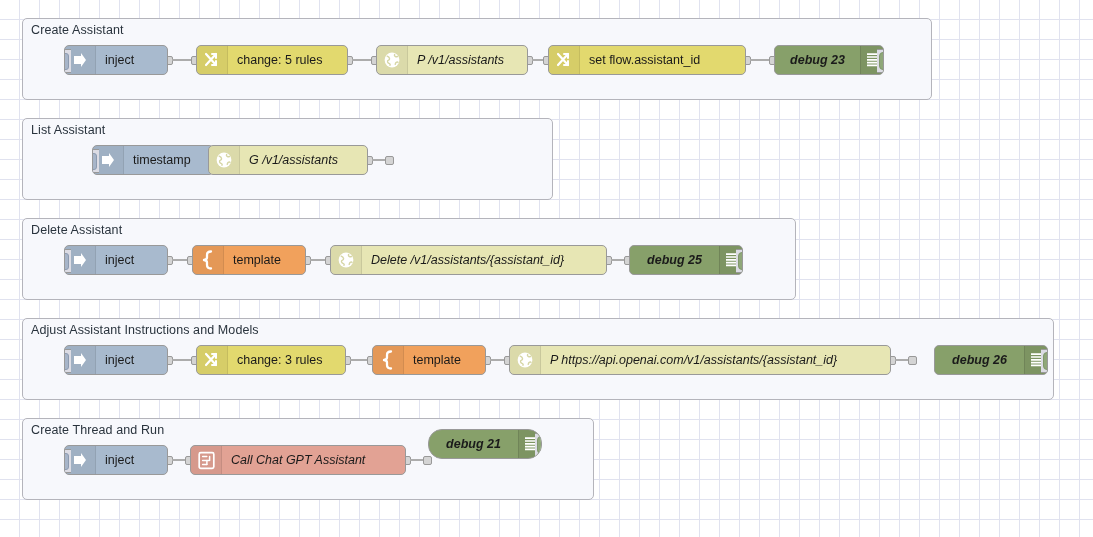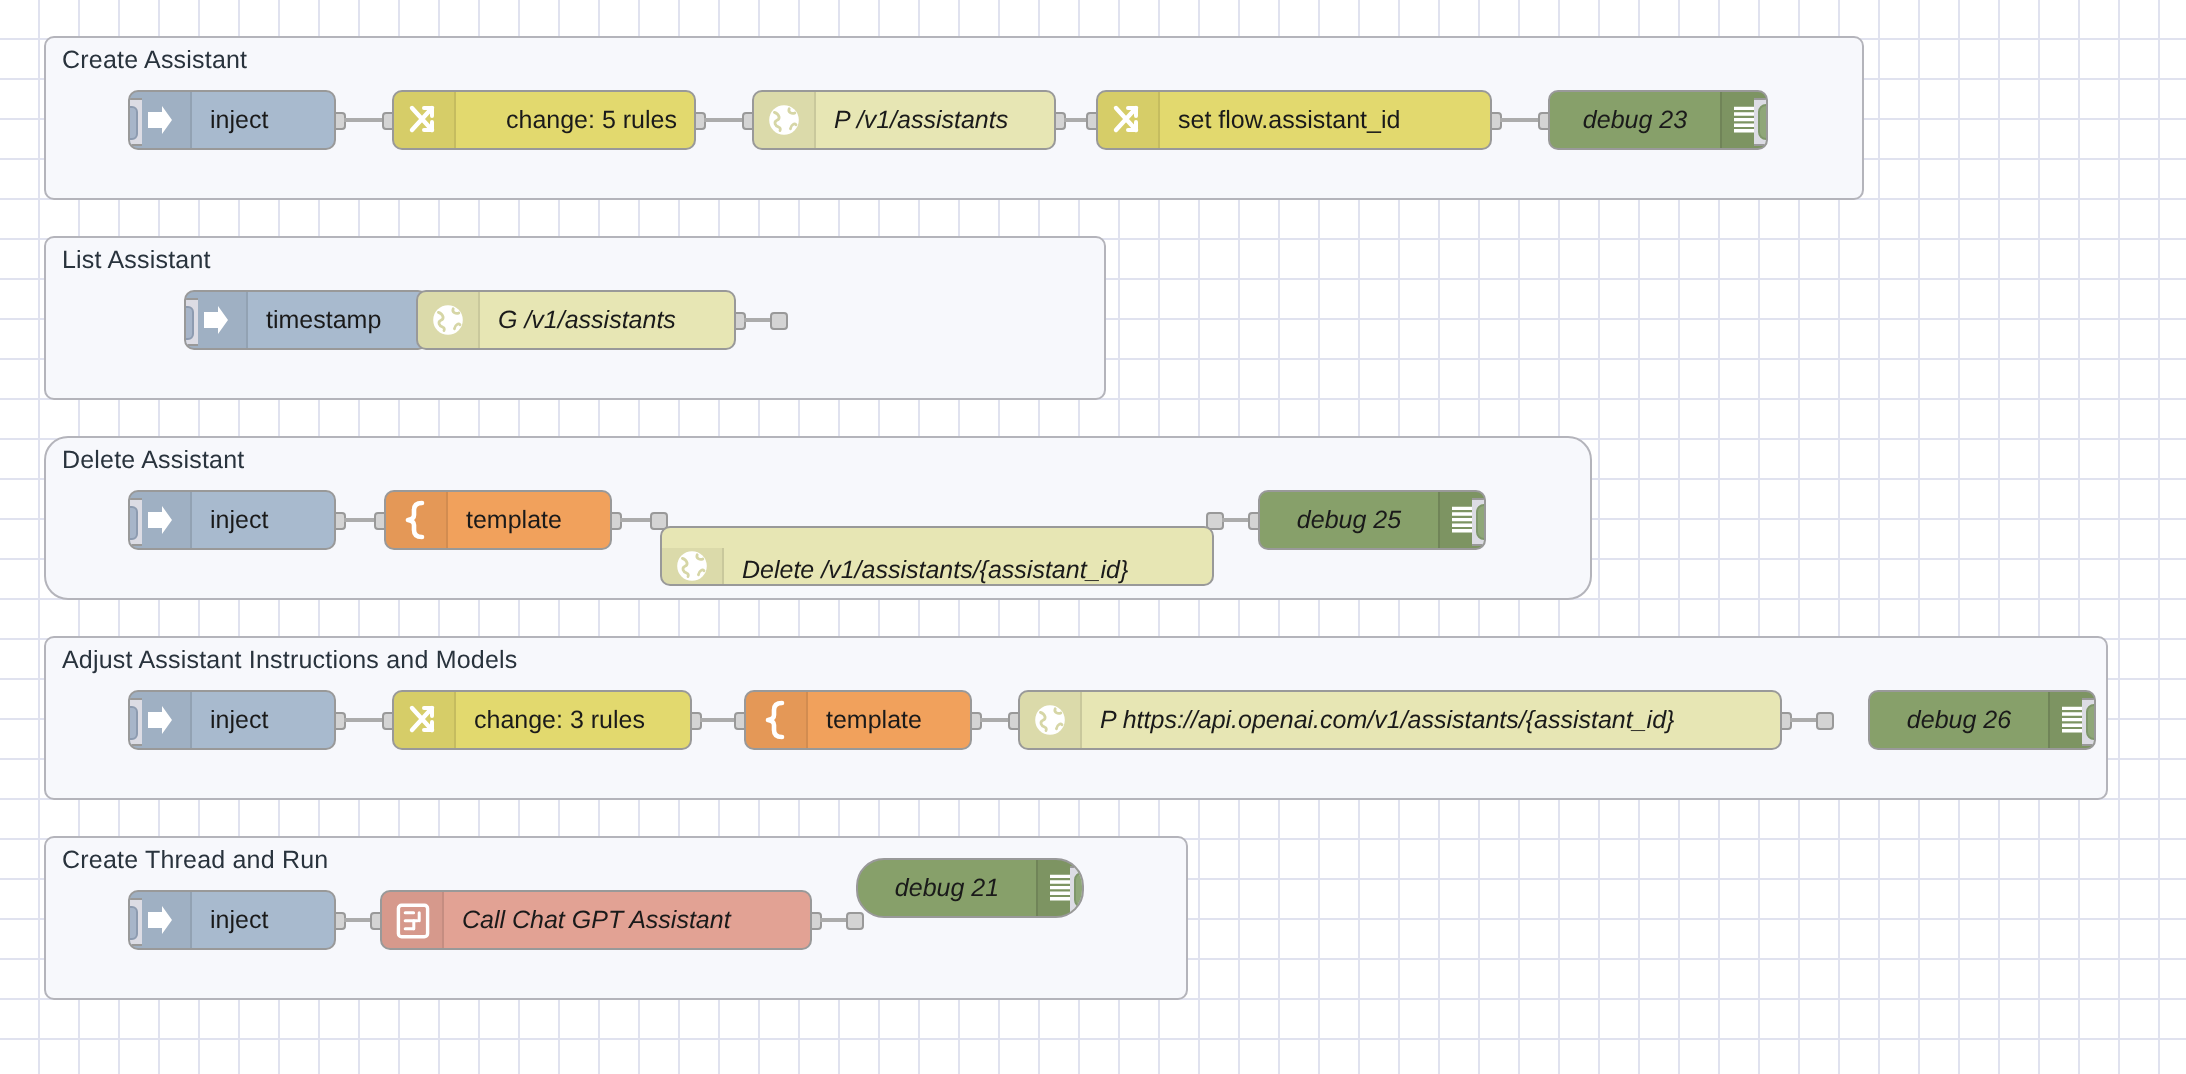--- a/index.html
+++ b/index.html
@@ -59,21 +59,21 @@
   .node-label {
     flex: 1 1 auto;
     display: flex;
     align-items: center;
     padding: 0 9px;
     font-size: 12.5px;
     color: #1a1a1a;
     white-space: nowrap;
   }
   .node-label.italic { font-style: italic; }
-  .node-label.center { justify-content: center; }
+  .node-label.center { justify-content: center; font-weight: bold; }
 
   
   .inject-btn {
     position: absolute;
     left: -14px;
     top: 3px;
     width: 20px;
     height: 24px;
     box-sizing: border-box;
     background: #dcdce4;
@@ -173,21 +173,21 @@
       <div class="inject-btn">
         <i></i>
       </div>
       <div class="node-icon-box">
         <svg class="ico" width="18" height="18" viewBox="0 0 18 18">
           <path d="M3 5 h7 v-3 l5 7 l-5 7 v-3 h-7 z" fill="#ffffff"></path>
         </svg>
       </div>
       <div class="node-label">inject</div>
     </div>
-    <div class="node c-change" style="left: 196px; top: 45px; width: 152px; gap: 16px;">
+    <div class="node c-change" style="left: 196px; top: 45px; width: 152px;">
       <div class="node-icon-box">
         <svg class="ico" width="18" height="18" viewBox="0 0 18 18">
           <path d="M3 3 L13 14 M13 3 L3 14" stroke="#ffffff" stroke-width="2.2" fill="none" stroke-linecap="round"></path>
           <path d="M13 3 l0 4 M13 3 l-4 0" stroke="#ffffff" stroke-width="2" fill="none" stroke-linecap="round"></path>
           <path d="M13 14 l0 -4 M13 14 l-4 0" stroke="#ffffff" stroke-width="2" fill="none" stroke-linecap="round"></path>
         </svg>
       </div>
       <div class="node-label">change: 5 rules</div>
     </div>
     <div class="node c-http" style="left: 376px; top: 45px; width: 152px;">
@@ -242,21 +242,21 @@
     </div>
     <div class="node c-http" style="left: 208px; top: 145px; width: 160px;">
       <div class="node-icon-box">
         <svg class="ico" width="18" height="18" viewBox="0 0 18 18">
           <circle cx="9" cy="9" r="7.4" fill="#ffffff"></circle>
           <path d="M4.2 5.2 q1.8 .6 2.3 2.1 q.3 1.4 -1 1.8 q-1.3 .5 -.9 1.9 q.4 1.2 1.8 1.6 q1.1 .4 .6 1.7 M11.6 3.4 q-.5 1.3 .5 1.9 q1.2 .7 2.3 .2 M12.2 13.4 q.2 -1.5 1.4 -2.2 q.9 -.6 1.4 .2" stroke="#d6d6a6" stroke-width="1.4" fill="none" stroke-linecap="round" stroke-linejoin="round"></path>
         </svg>
       </div>
       <div class="node-label italic">G /v1/assistants</div>
     </div>
-    <div class="group" style="left: 22px; top: 218px; width: 774px; height: 82px; border-radius: 12px;">
+    <div class="group" style="left: 22px; top: 218px; width: 774px; height: 82px;">
       <div class="group-label">Delete Assistant</div>
     </div>
     <div class="port" style="left: 164px; top: 256px;"></div>
     <div class="port" style="left: 187px; top: 256px;"></div>
     <div class="wire" style="left: 172px; top: 259px; width: 15px;"></div>
     <div class="port" style="left: 302px; top: 256px;"></div>
     <div class="port" style="left: 325px; top: 256px;"></div>
     <div class="wire" style="left: 310px; top: 259px; width: 15px;"></div>
     <div class="port" style="left: 603px; top: 256px;"></div>
     <div class="port" style="left: 624px; top: 256px;"></div>
@@ -273,21 +273,21 @@
       <div class="node-label">inject</div>
     </div>
     <div class="node c-template" style="left: 192px; top: 245px; width: 114px;">
       <div class="node-icon-box">
         <svg class="ico" width="18" height="20" viewBox="0 0 18 20">
           <path d="M12 1.5 q-4 0 -4 3.5 v2.5 q0 2 -3 2.5 q3 .5 3 2.5 v2.5 q0 3.5 4 3.5" stroke="#ffffff" stroke-width="2.3" fill="none" stroke-linecap="round" stroke-linejoin="round"></path>
         </svg>
       </div>
       <div class="node-label">template</div>
     </div>
-    <div class="node c-http" style="left: 330px; top: 263px; width: 277px; align-items: flex-end;">
+    <div class="node c-http" style="left: 330px; top: 245px; width: 277px;">
       <div class="node-icon-box">
         <svg class="ico" width="18" height="18" viewBox="0 0 18 18">
           <circle cx="9" cy="9" r="7.4" fill="#ffffff"></circle>
           <path d="M4.2 5.2 q1.8 .6 2.3 2.1 q.3 1.4 -1 1.8 q-1.3 .5 -.9 1.9 q.4 1.2 1.8 1.6 q1.1 .4 .6 1.7 M11.6 3.4 q-.5 1.3 .5 1.9 q1.2 .7 2.3 .2 M12.2 13.4 q.2 -1.5 1.4 -2.2 q.9 -.6 1.4 .2" stroke="#d6d6a6" stroke-width="1.4" fill="none" stroke-linecap="round" stroke-linejoin="round"></path>
         </svg>
       </div>
       <div class="node-label italic">Delete /v1/assistants/{assistant_id}</div>
     </div>
     <div class="node c-debug" style="left: 629px; top: 245px; width: 114px; justify-content: flex-end;">
       <div class="node-label italic center">debug 25</div>

